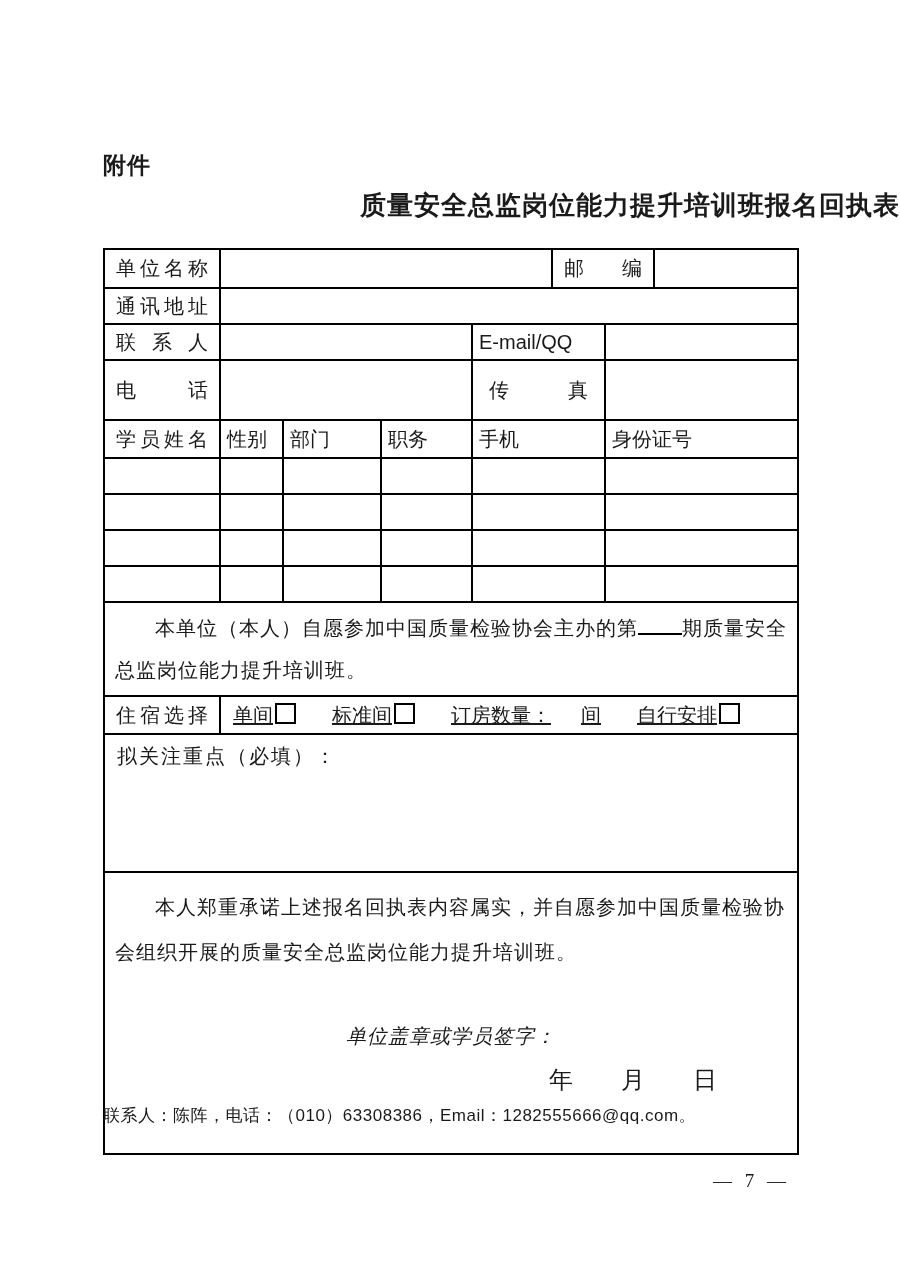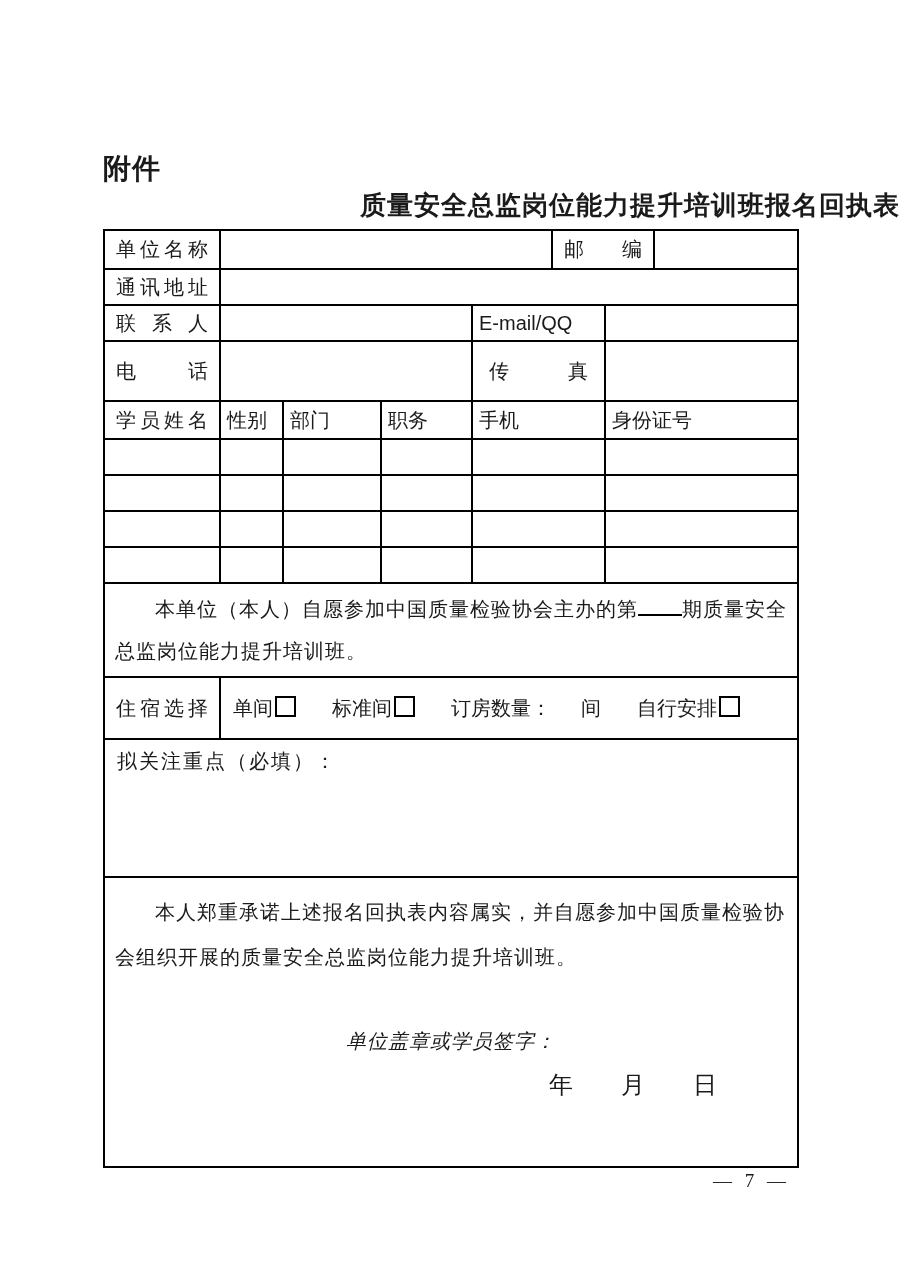--- a/index.html
+++ b/index.html
@@ -11,34 +11,34 @@
   }
   .page {
     position: relative;
     width: 900px; height: 1273px;
     background: #ffffff;
     overflow: hidden;
   }
   .attachment {
     position: absolute;
     left: 103px; top: 150px;
-    font-size: 28px; font-weight: bold;
+    font-size: 23px; font-weight: bold;
     letter-spacing: 1px;
   }
   .title {
     position: absolute;
     left: 0; top: 188px; width: 900px;
     margin: 0;
     text-align: right;
     font-size: 26px; font-weight: bold;
     letter-spacing: 1px;
   }
   table.form-table {
     position: absolute;
-    left: 103px; top: 229px;
+    left: 103px; top: 248px;
     width: 694px;
     border-collapse: collapse;
     table-layout: fixed;
   }
   .form-table td {
     border: 2px solid #000;
     font-size: 20px;
     padding: 0 6px;
     vertical-align: middle;
     overflow: hidden;
@@ -67,39 +67,39 @@
     text-indent: 2em;
     letter-spacing: 1px;
   }
   .blank-line {
     display: inline-block;
     width: 44px;
     border-bottom: 2px solid #000;
     height: 22px;
     vertical-align: baseline;
   }
-  td.accom-cell { padding: 12px 12px; white-space: nowrap; }
+  td.accom-cell { padding: 0 12px; white-space: nowrap; text-decoration: underline; }
   .cbx {
     display: inline-block;
     width: 17px; height: 17px;
     border: 2px solid #000;
     vertical-align: -2px;
     margin-left: 2px;
   }
   .gap { display: inline-block; width: 36px; }
   .gap-s { display: inline-block; width: 30px; }
   td.focus-cell {
     vertical-align: top;
     padding: 8px 12px;
     letter-spacing: 2px;
     margin-top: 10px;
   }
   td.decl-cell {
     vertical-align: top;
-    padding: 12px 10px 12px 10px;
+    padding: 12px 10px 4px 10px;
   }
   .decl {
     margin: 0;
     line-height: 45px;
     text-indent: 2em;
     letter-spacing: 1px;
   }
   .sig-line {
     margin-top: 48px;
     text-align: center;
@@ -231,16 +231,17 @@
       <tr class="rd">
         <td colspan="8" class="decl-cell">
           <p class="decl">本人郑重承诺上述报名回执表内容属实，并自愿参加中国质量检验协会组织开展的质量安全总监岗位能力提升培训班。</p>
           <div class="sig-line">单位盖章或学员签字：</div>
           <div class="date-line">年　　月　　日</div>
         </td>
       </tr>
     </tbody>
   </table>
 
+  <div class="footer">联系人：陈阵，电话：（010）63308386，Email：1282555666@qq.com。</div>
 
   <div class="pagenum">— 7 —</div>
 
 </div>
 
 </body></html>

